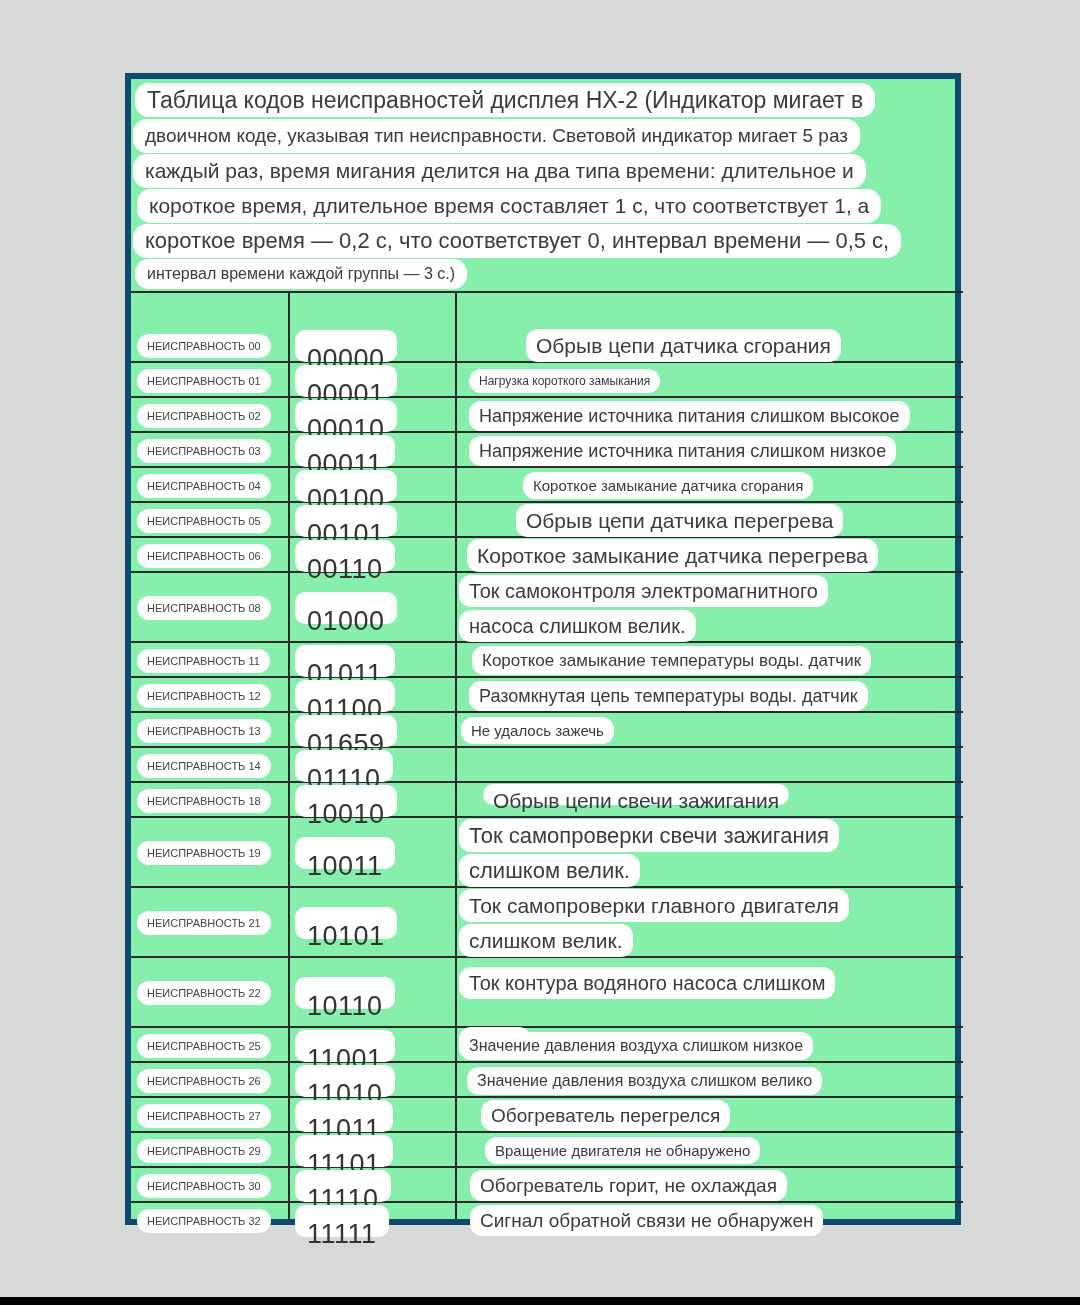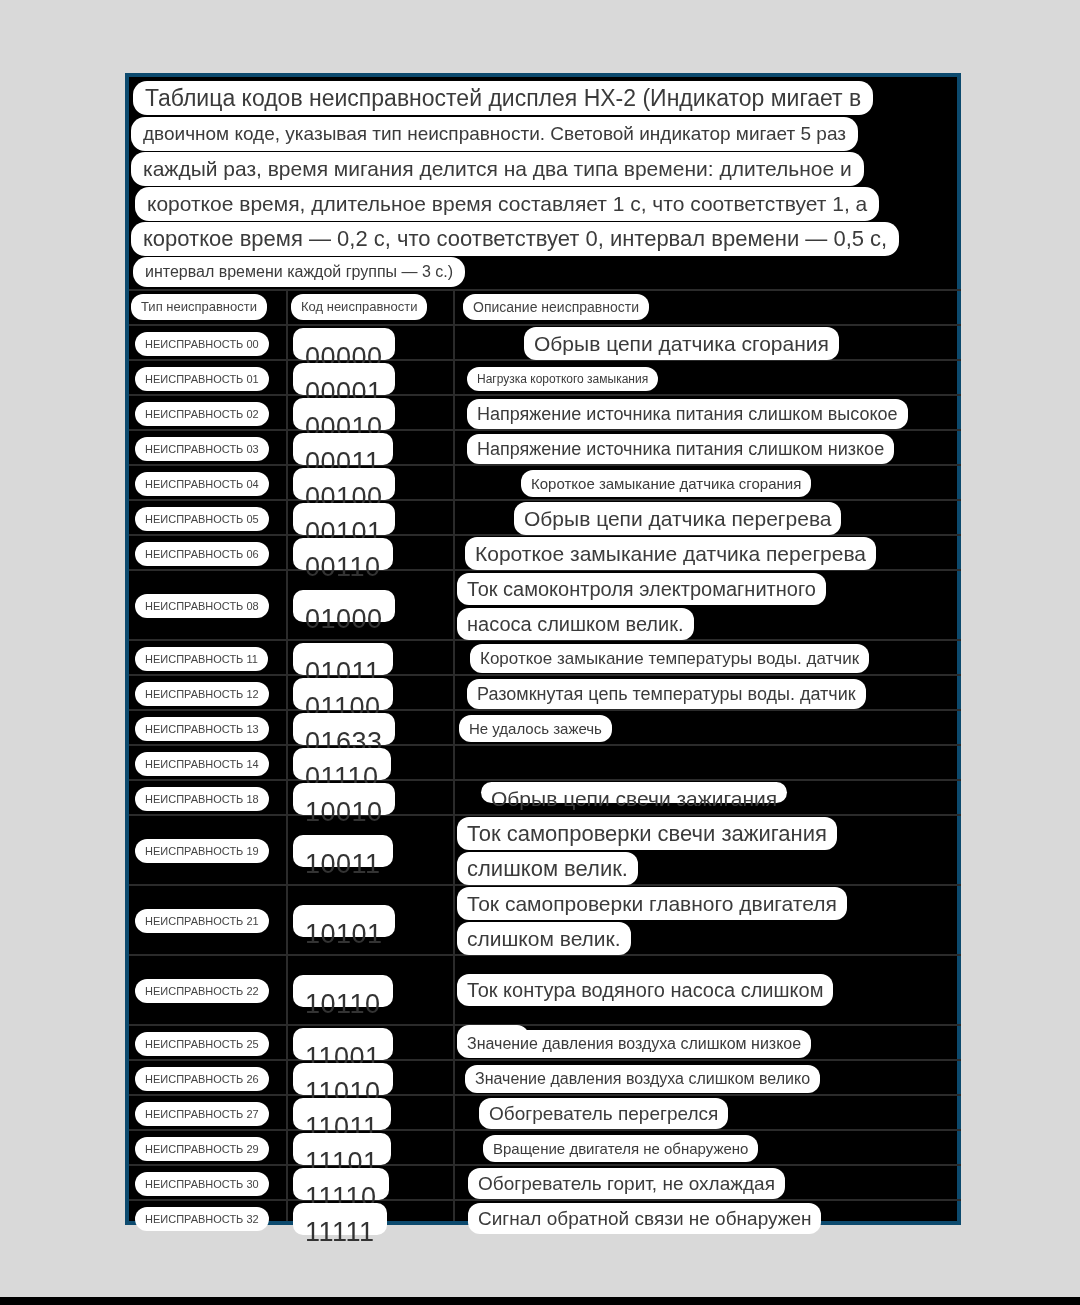--- a/index.html
+++ b/index.html
@@ -2,21 +2,21 @@
 <html><head>
 <meta charset="utf-8">
 <style>
   html, body { margin:0; padding:0; }
   body {
     width:1080px; height:1305px; background:#d9d9d9; position:relative; overflow:hidden;
     font-family:"Liberation Sans", "DejaVu Sans", sans-serif; color:#3a3a3a;
   }
   .sheet {
     position:absolute; left:125px; top:73px; width:836px; height:1152px;
-    border:4px solid #0c4a6e; background:#000000; box-sizing:border-box;
+    border:6px solid #0c4a6e; background:#86efac; box-sizing:border-box;
   }
   .intro {
     position:absolute; left:0; top:0; width:832px; height:212px;
     border-bottom:2px solid #2b2b2b;
   }
   .intro .line {
     position:absolute; left:4px; background:#fff; border-radius:14px;
     padding:0 12px; color:#3b3b3b; white-space:nowrap; line-height:34px; height:34px;
   }
   .hdr-row { position:absolute; left:0; top:212px; width:832px; height:35px; border-bottom:2px solid #2b2b2b; }
@@ -38,25 +38,20 @@
 <div class="sheet">
   <div class="intro">
     <div class="line" style="top:4px;font-size:23px;">Таблица кодов неисправностей дисплея HX-2 (Индикатор мигает в</div>
     <div class="line" style="top:40px;font-size:19px;left:2px;">двоичном коде, указывая тип неисправности. Световой индикатор мигает 5 раз</div>
     <div class="line" style="top:75px;font-size:21px;left:2px;">каждый раз, время мигания делится на два типа времени: длительное и</div>
     <div class="line" style="top:110px;font-size:21px;left:6px;">короткое время, длительное время составляет 1 с, что соответствует 1, а</div>
     <div class="line" style="top:145px;font-size:22px;left:2px;">короткое время — 0,2 с, что соответствует 0, интервал времени — 0,5 с,</div>
     <div class="line" style="top:180px;font-size:16px;left:4px;height:30px;line-height:30px;">интервал времени каждой группы — 3 с.)</div>
   </div>
 
-  <div class="hdr-row">
-    <div class="pill" style="left:2px;top:5px;height:26px;line-height:26px;font-size:13px;">Тип неисправности</div>
-    <div class="pill" style="left:162px;top:5px;height:26px;line-height:26px;font-size:13px;">Код неисправности</div>
-    <div class="pill" style="left:334px;top:5px;height:26px;line-height:26px;font-size:14px;">Описание неисправности</div>
-  </div>
 
   <div id="rows">
       <div class="row" style="top: 249px; height: 35px;">
         <div class="pill type-pill" style="top: 5.5px;">НЕИСПРАВНОСТЬ 00</div>
         <div class="pill code-pill" style="top: 1.5px;">00000</div>
         <div class="pill desc-pill" style="left: 395px; top: 1px; height: 33px; line-height: 33px; font-size: 21px;">Обрыв цепи датчика сгорания</div>
       </div>
       <div class="row" style="top: 284px; height: 35px;">
         <div class="pill type-pill" style="top: 5.5px;">НЕИСПРАВНОСТЬ 01</div>
         <div class="pill code-pill" style="top: 1.5px;">00001</div>
@@ -98,21 +93,21 @@
         <div class="pill code-pill" style="top: 1.5px;">01011</div>
         <div class="pill desc-pill" style="left: 341px; top: 3px; height: 29px; line-height: 29px; font-size: 17px;">Короткое замыкание температуры воды. датчик</div>
       </div>
       <div class="row" style="top: 599px; height: 35px;">
         <div class="pill type-pill" style="top: 5.5px;">НЕИСПРАВНОСТЬ 12</div>
         <div class="pill code-pill" style="top: 1.5px;">01100</div>
         <div class="pill desc-pill" style="left: 338px; top: 2.5px; height: 30px; line-height: 30px; font-size: 18px;">Разомкнутая цепь температуры воды. датчик</div>
       </div>
       <div class="row" style="top: 634px; height: 35px;">
         <div class="pill type-pill" style="top: 5.5px;">НЕИСПРАВНОСТЬ 13</div>
-        <div class="pill code-pill" style="top: 1.5px;">01633</div>
+        <div class="pill code-pill" style="top: 1.5px;">01659</div>
         <div class="pill desc-pill" style="left: 330px; top: 4px; height: 27px; line-height: 27px; font-size: 15px;">Не удалось зажечь</div>
       </div>
       <div class="row" style="top: 669px; height: 35px;">
         <div class="pill type-pill" style="top: 5.5px;">НЕИСПРАВНОСТЬ 14</div>
         <div class="pill code-pill" style="top: 1.5px;">01110</div>
       </div>
       <div class="row" style="top: 704px; height: 35px;">
         <div class="pill type-pill" style="top: 5.5px;">НЕИСПРАВНОСТЬ 18</div>
         <div class="pill code-pill" style="top: 1.5px;">10010</div>
         <div class="pill desc-pill" style="left: 352px; top: 1px; height: 21px; line-height: 33px; font-size: 21px;">Обрыв цепи свечи зажигания</div>
@@ -125,21 +120,21 @@
       </div>
       <div class="row" style="top: 809px; height: 70px;">
         <div class="pill type-pill" style="top: 23px;">НЕИСПРАВНОСТЬ 21</div>
         <div class="pill code-pill" style="top: 19px;">10101</div>
         <div class="pill desc-pill" style="left: 328px; top: 1px; height: 33px; line-height: 33px; font-size: 21px;">Ток самопроверки главного двигателя</div>
         <div class="pill desc-pill" style="left: 328px; top: 36px; height: 33px; line-height: 33px; font-size: 21px;">слишком велик.</div>
       </div>
       <div class="row" style="top: 879px; height: 70px;">
         <div class="pill type-pill" style="top: 23px;">НЕИСПРАВНОСТЬ 22</div>
         <div class="pill code-pill" style="top: 19px;">10110</div>
-        <div class="pill desc-pill" style="left: 328px; top: 18px; height: 32px; line-height: 32px; font-size: 20px;">Ток контура водяного насоса слишком</div>
+        <div class="pill desc-pill" style="left: 328px; top: 9px; height: 32px; line-height: 32px; font-size: 20px;">Ток контура водяного насоса слишком</div>
         <div class="pill desc-pill" style="left: 328px; top: 36.5px; height: 32px; line-height: 32px; font-size: 20px; margin-top: 32px;">велик</div>
       </div>
       <div class="row" style="top: 949px; height: 35px;">
         <div class="pill type-pill" style="top: 5.5px;">НЕИСПРАВНОСТЬ 25</div>
         <div class="pill code-pill" style="top: 1.5px;">11001</div>
         <div class="pill desc-pill" style="left: 328px; top: 3.5px; height: 28px; line-height: 28px; font-size: 16px;">Значение давления воздуха слишком низкое</div>
       </div>
       <div class="row" style="top: 984px; height: 35px;">
         <div class="pill type-pill" style="top: 5.5px;">НЕИСПРАВНОСТЬ 26</div>
         <div class="pill code-pill" style="top: 1.5px;">11010</div>

